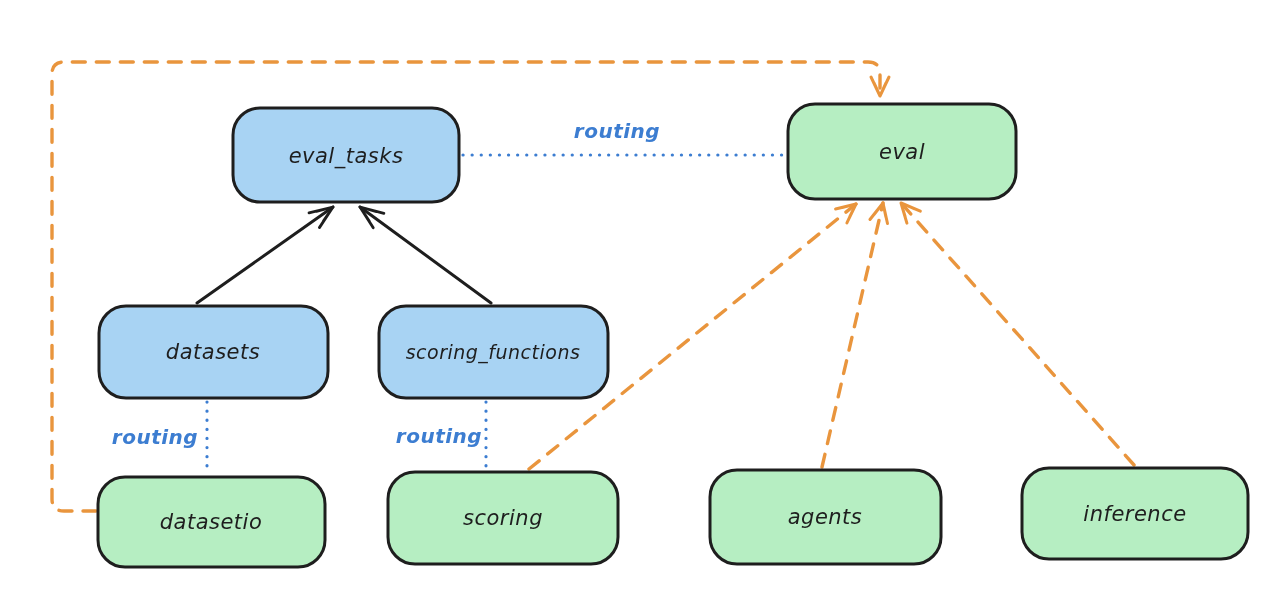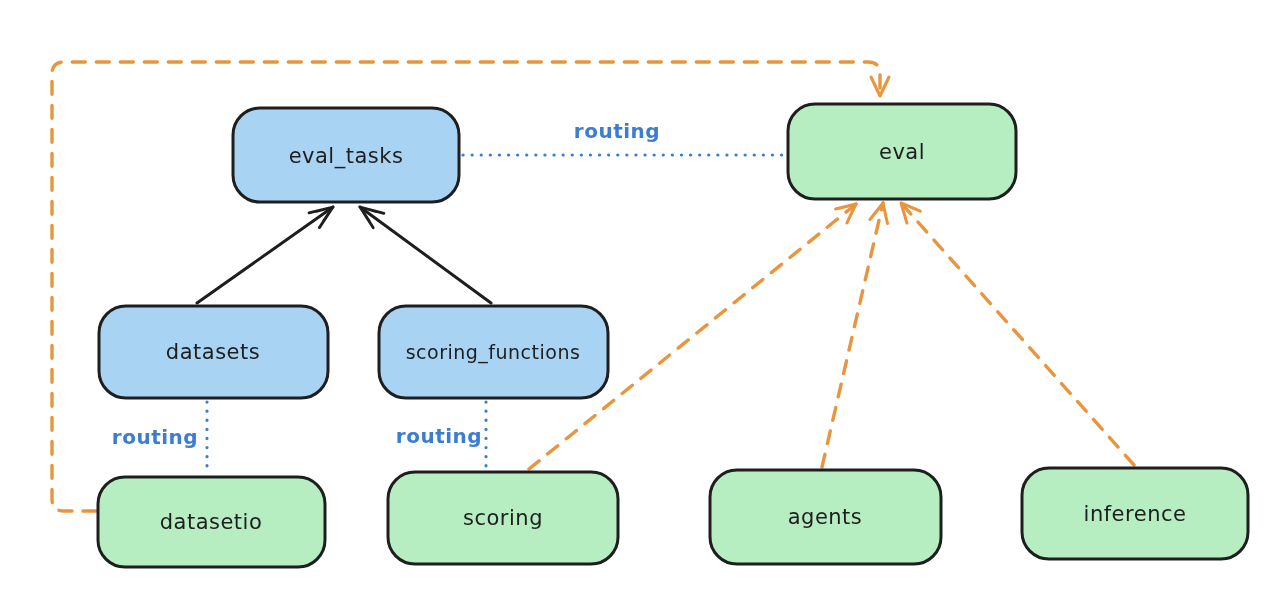--- a/index.html
+++ b/index.html
@@ -7,20 +7,21 @@
     padding: 0;
     background: #ffffff;
     font-family: "DejaVu Sans", sans-serif;
   }
   .canvas {
     position: relative;
     width: 1280px;
     height: 596px;
     background: #ffffff;
     overflow: hidden;
+    font-style: italic;
   }
   svg { display: block; }
   .node-rect {
     stroke: #1e1e1e;
     stroke-width: 3;
   }
   .node-rect.blue  { fill: #a8d3f3; }
   .node-rect.green { fill: #b6eec2; }
   .node-label {
     fill: #1e1e1e;

